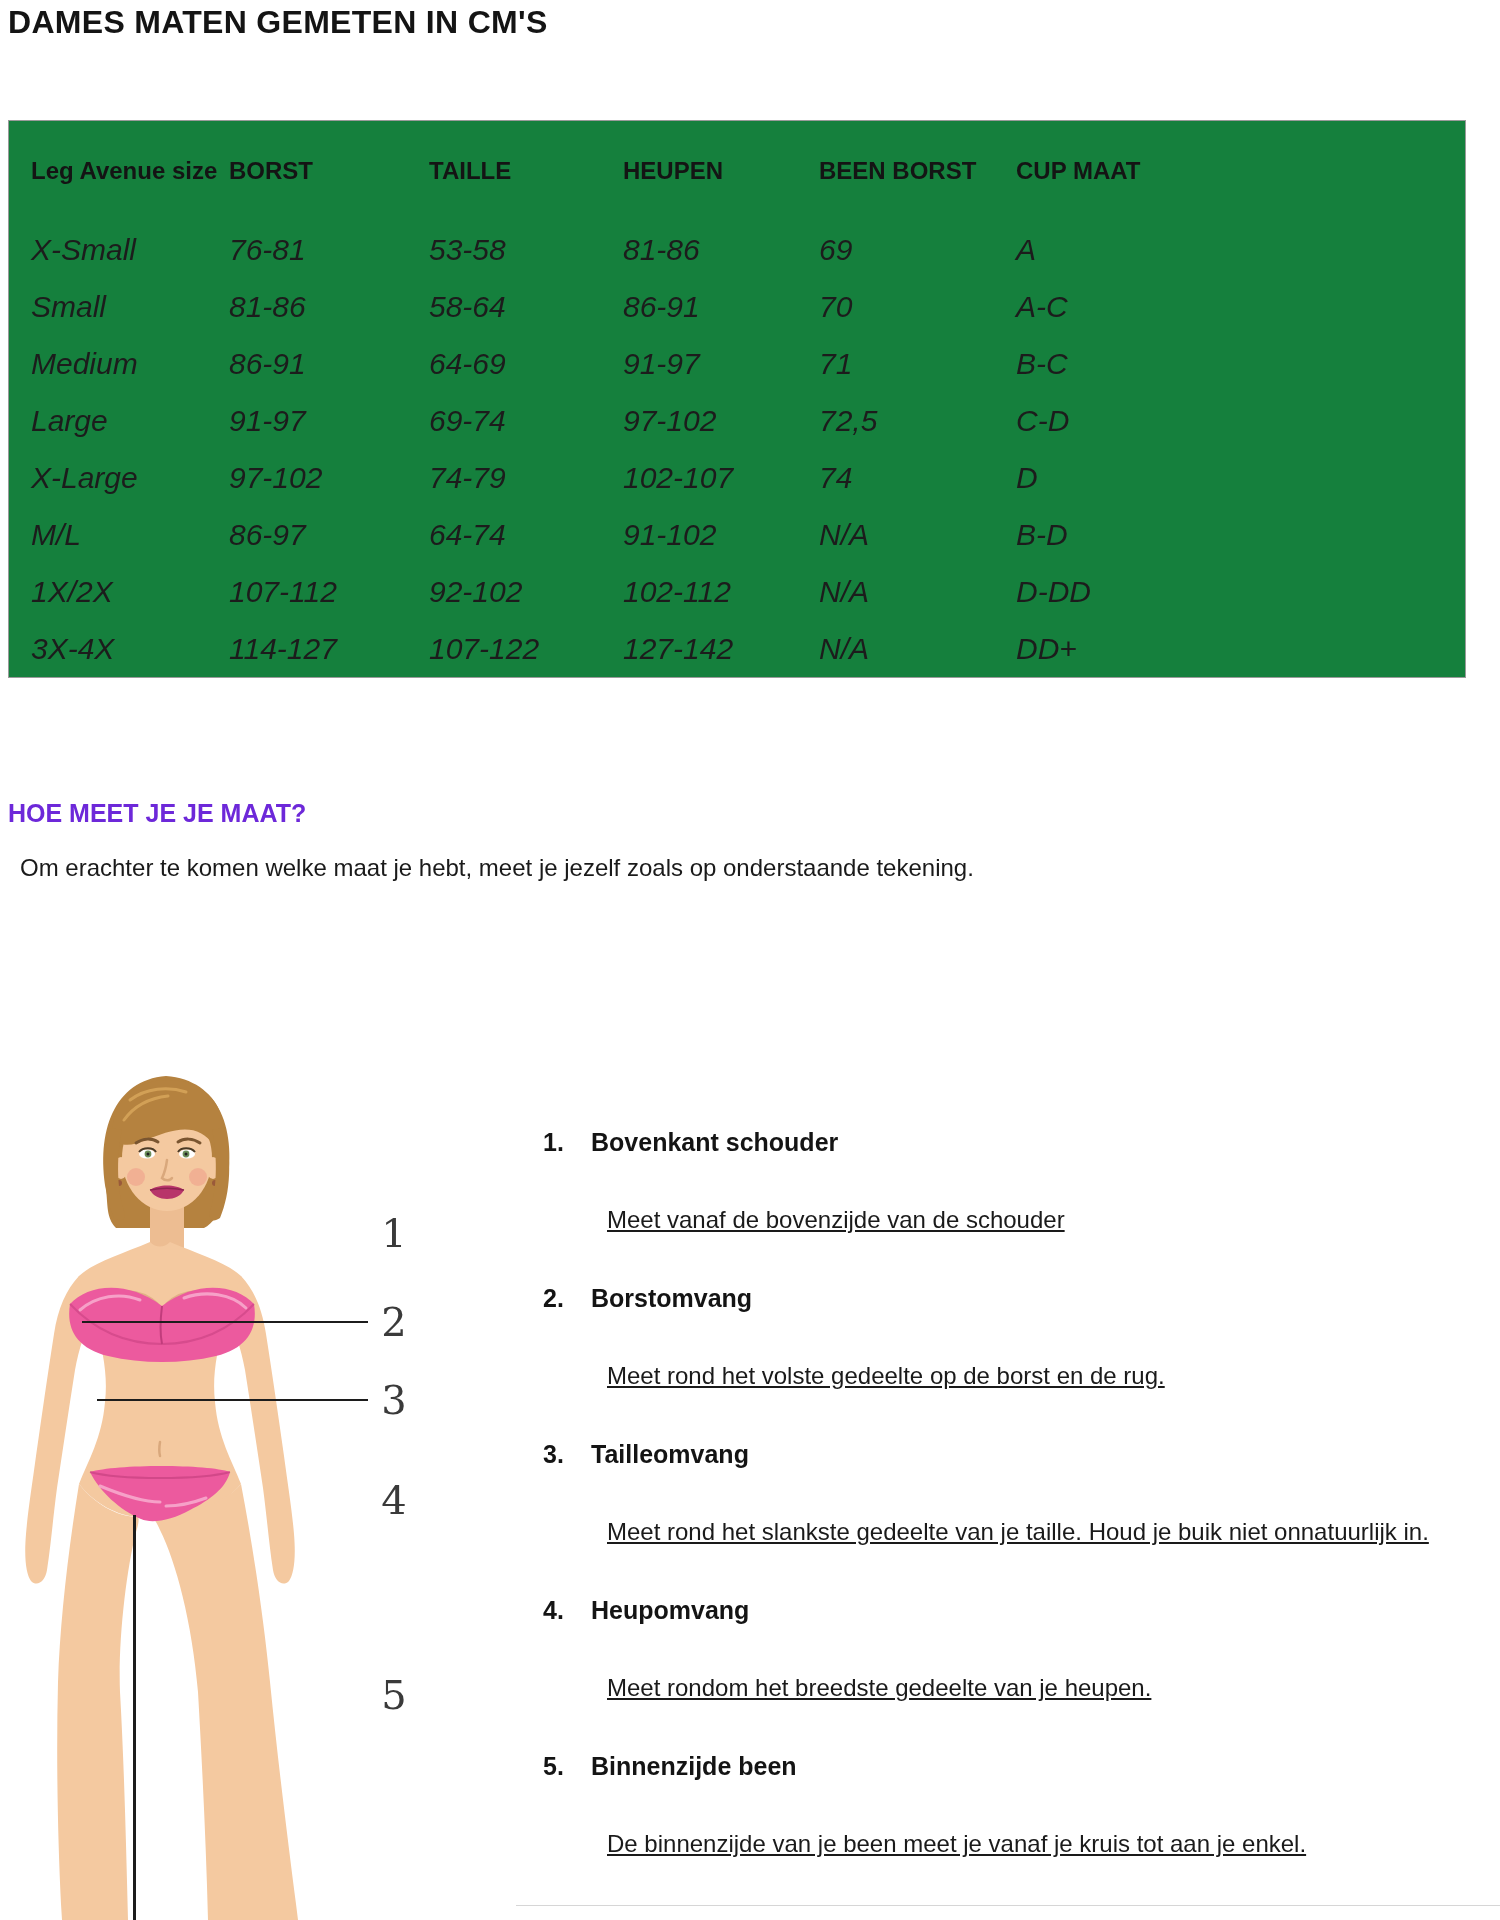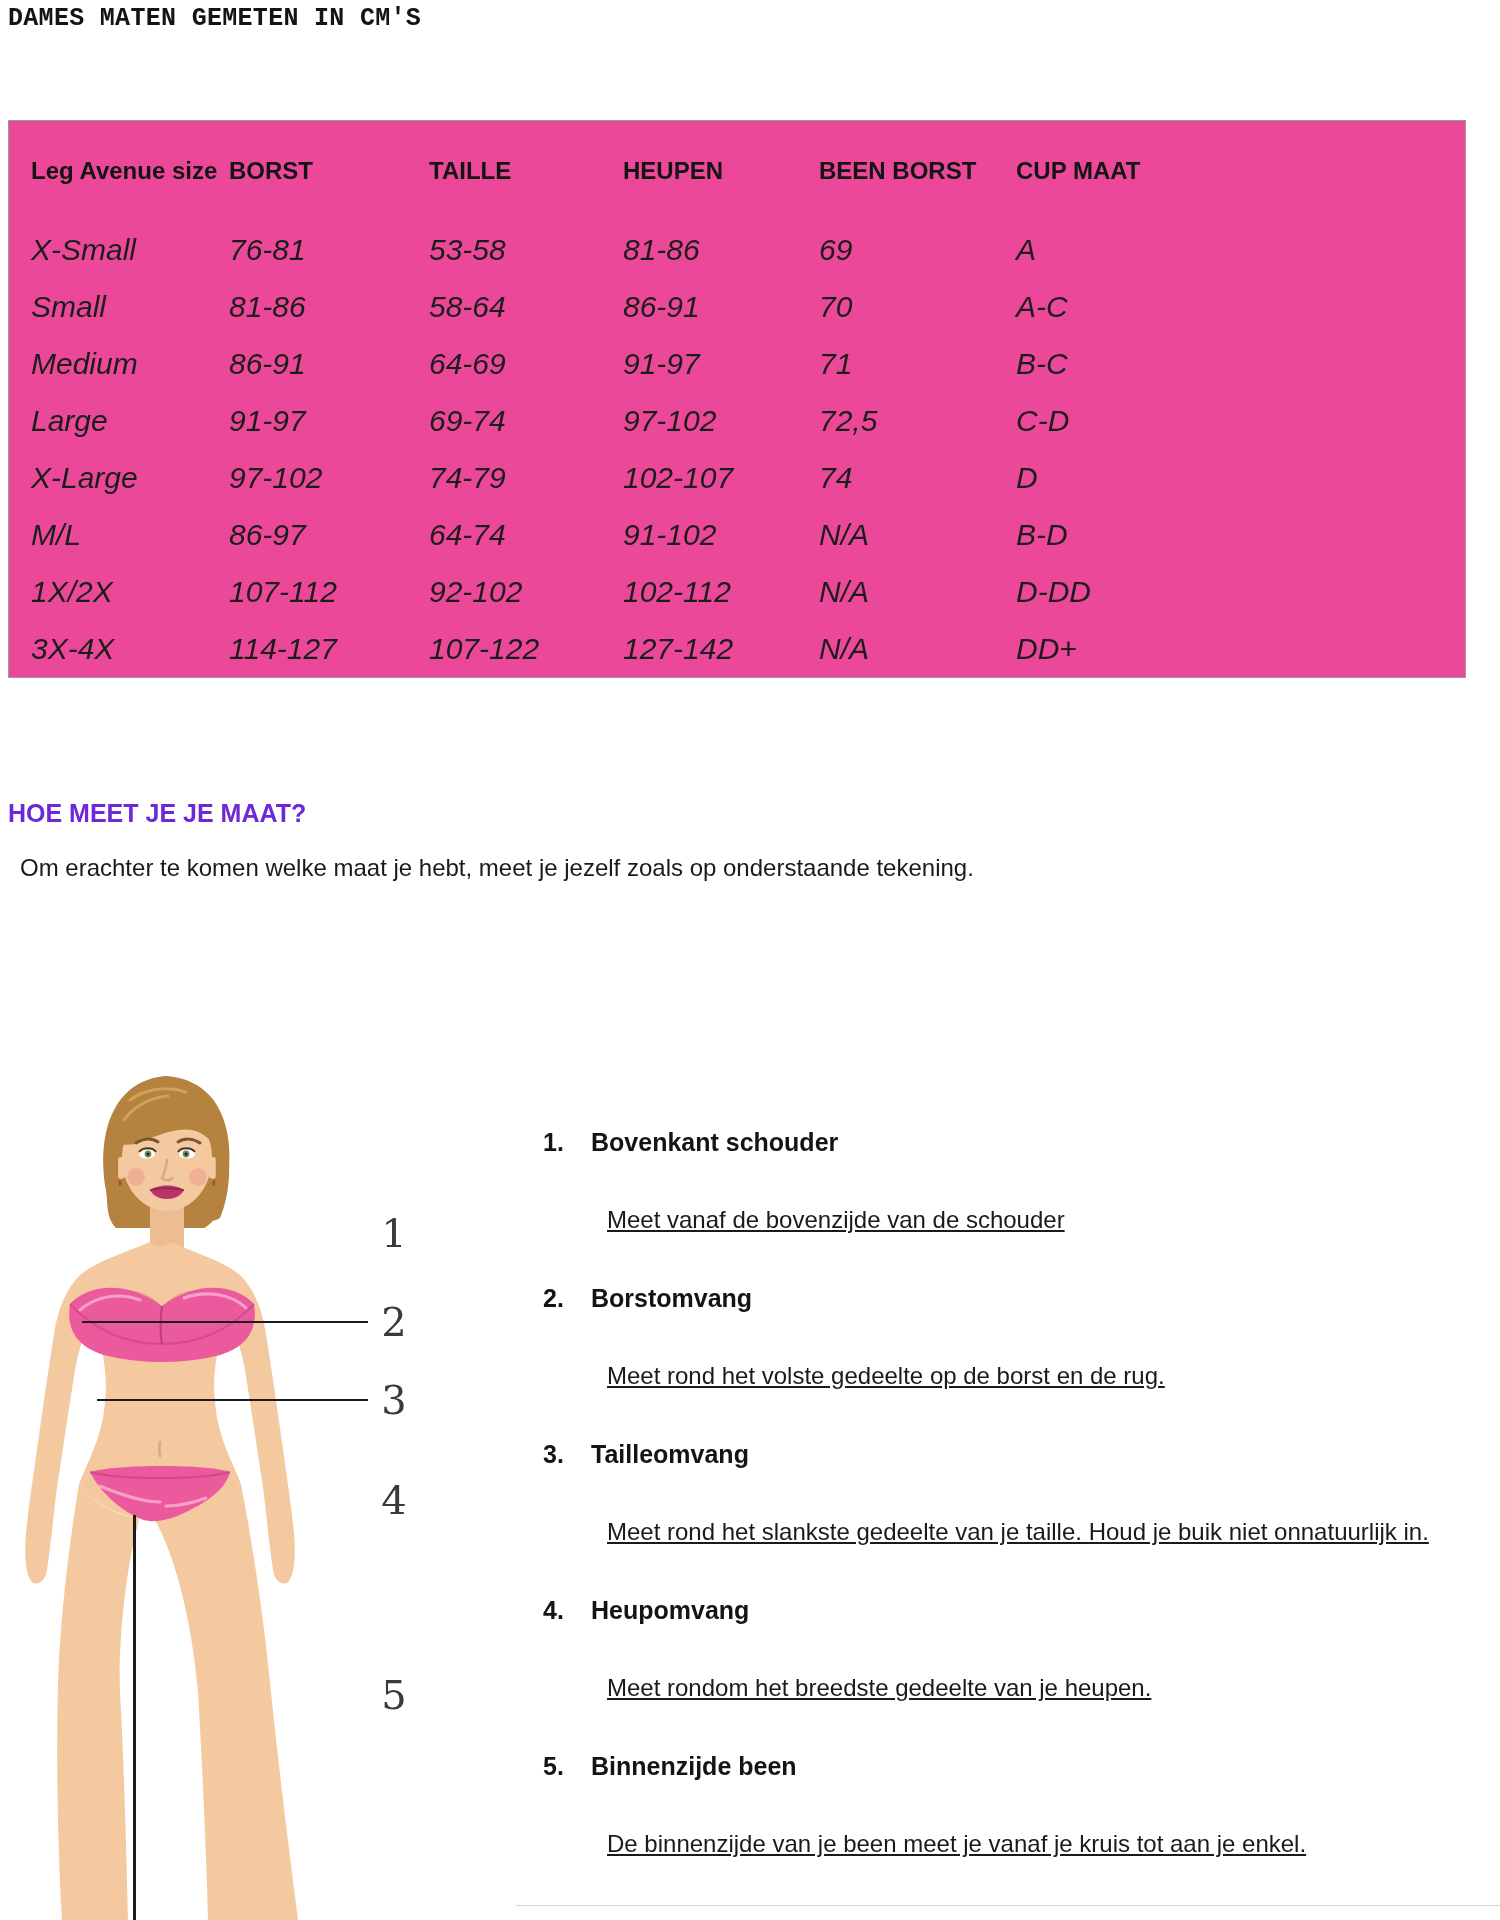--- a/index.html
+++ b/index.html
@@ -3,25 +3,25 @@
 <meta charset="utf-8">
 <style>
   html,body{margin:0;padding:0;}
   body{
     width:1500px;height:1920px;position:relative;background:#ffffff;
     font-family:"Liberation Sans",sans-serif;color:#1a1a1a;overflow:hidden;
     --skin:#f4c9a0;--hair:#b5823f;--pink:#ec5a9e;--tableborder:#9a9a9a;
   }
   .page-title{
     position:absolute;left:8px;top:4px;margin:0;
-    font-size:25px;font-weight:bold;letter-spacing:.3px;color:#141414;font-family:Liberation Mono, monospace;
+    font-size:32px;font-weight:bold;letter-spacing:.3px;color:#141414;
   }
   .table-wrap{
     position:absolute;left:8px;top:120px;width:1456px;
-    border:1px solid var(--tableborder);background:#ec4899;
+    border:1px solid var(--tableborder);background:#15803d;
   }
   table{width:100%;border-collapse:collapse;table-layout:fixed;}
   col.c0{width:220px}col.c1{width:200px}col.c2{width:194px}
   col.c3{width:196px}col.c4{width:197px}col.c5{width:auto}
   th{
     text-align:left;vertical-align:middle;font-size:24px;font-weight:bold;
     height:100px;padding:0;line-height:30px;color:#141414;
   }
   th:first-child,td:first-child{padding-left:22px;}
   td{font-size:30px;height:57px;vertical-align:middle;padding:0;color:#1c1c1c;font-style:italic;}

